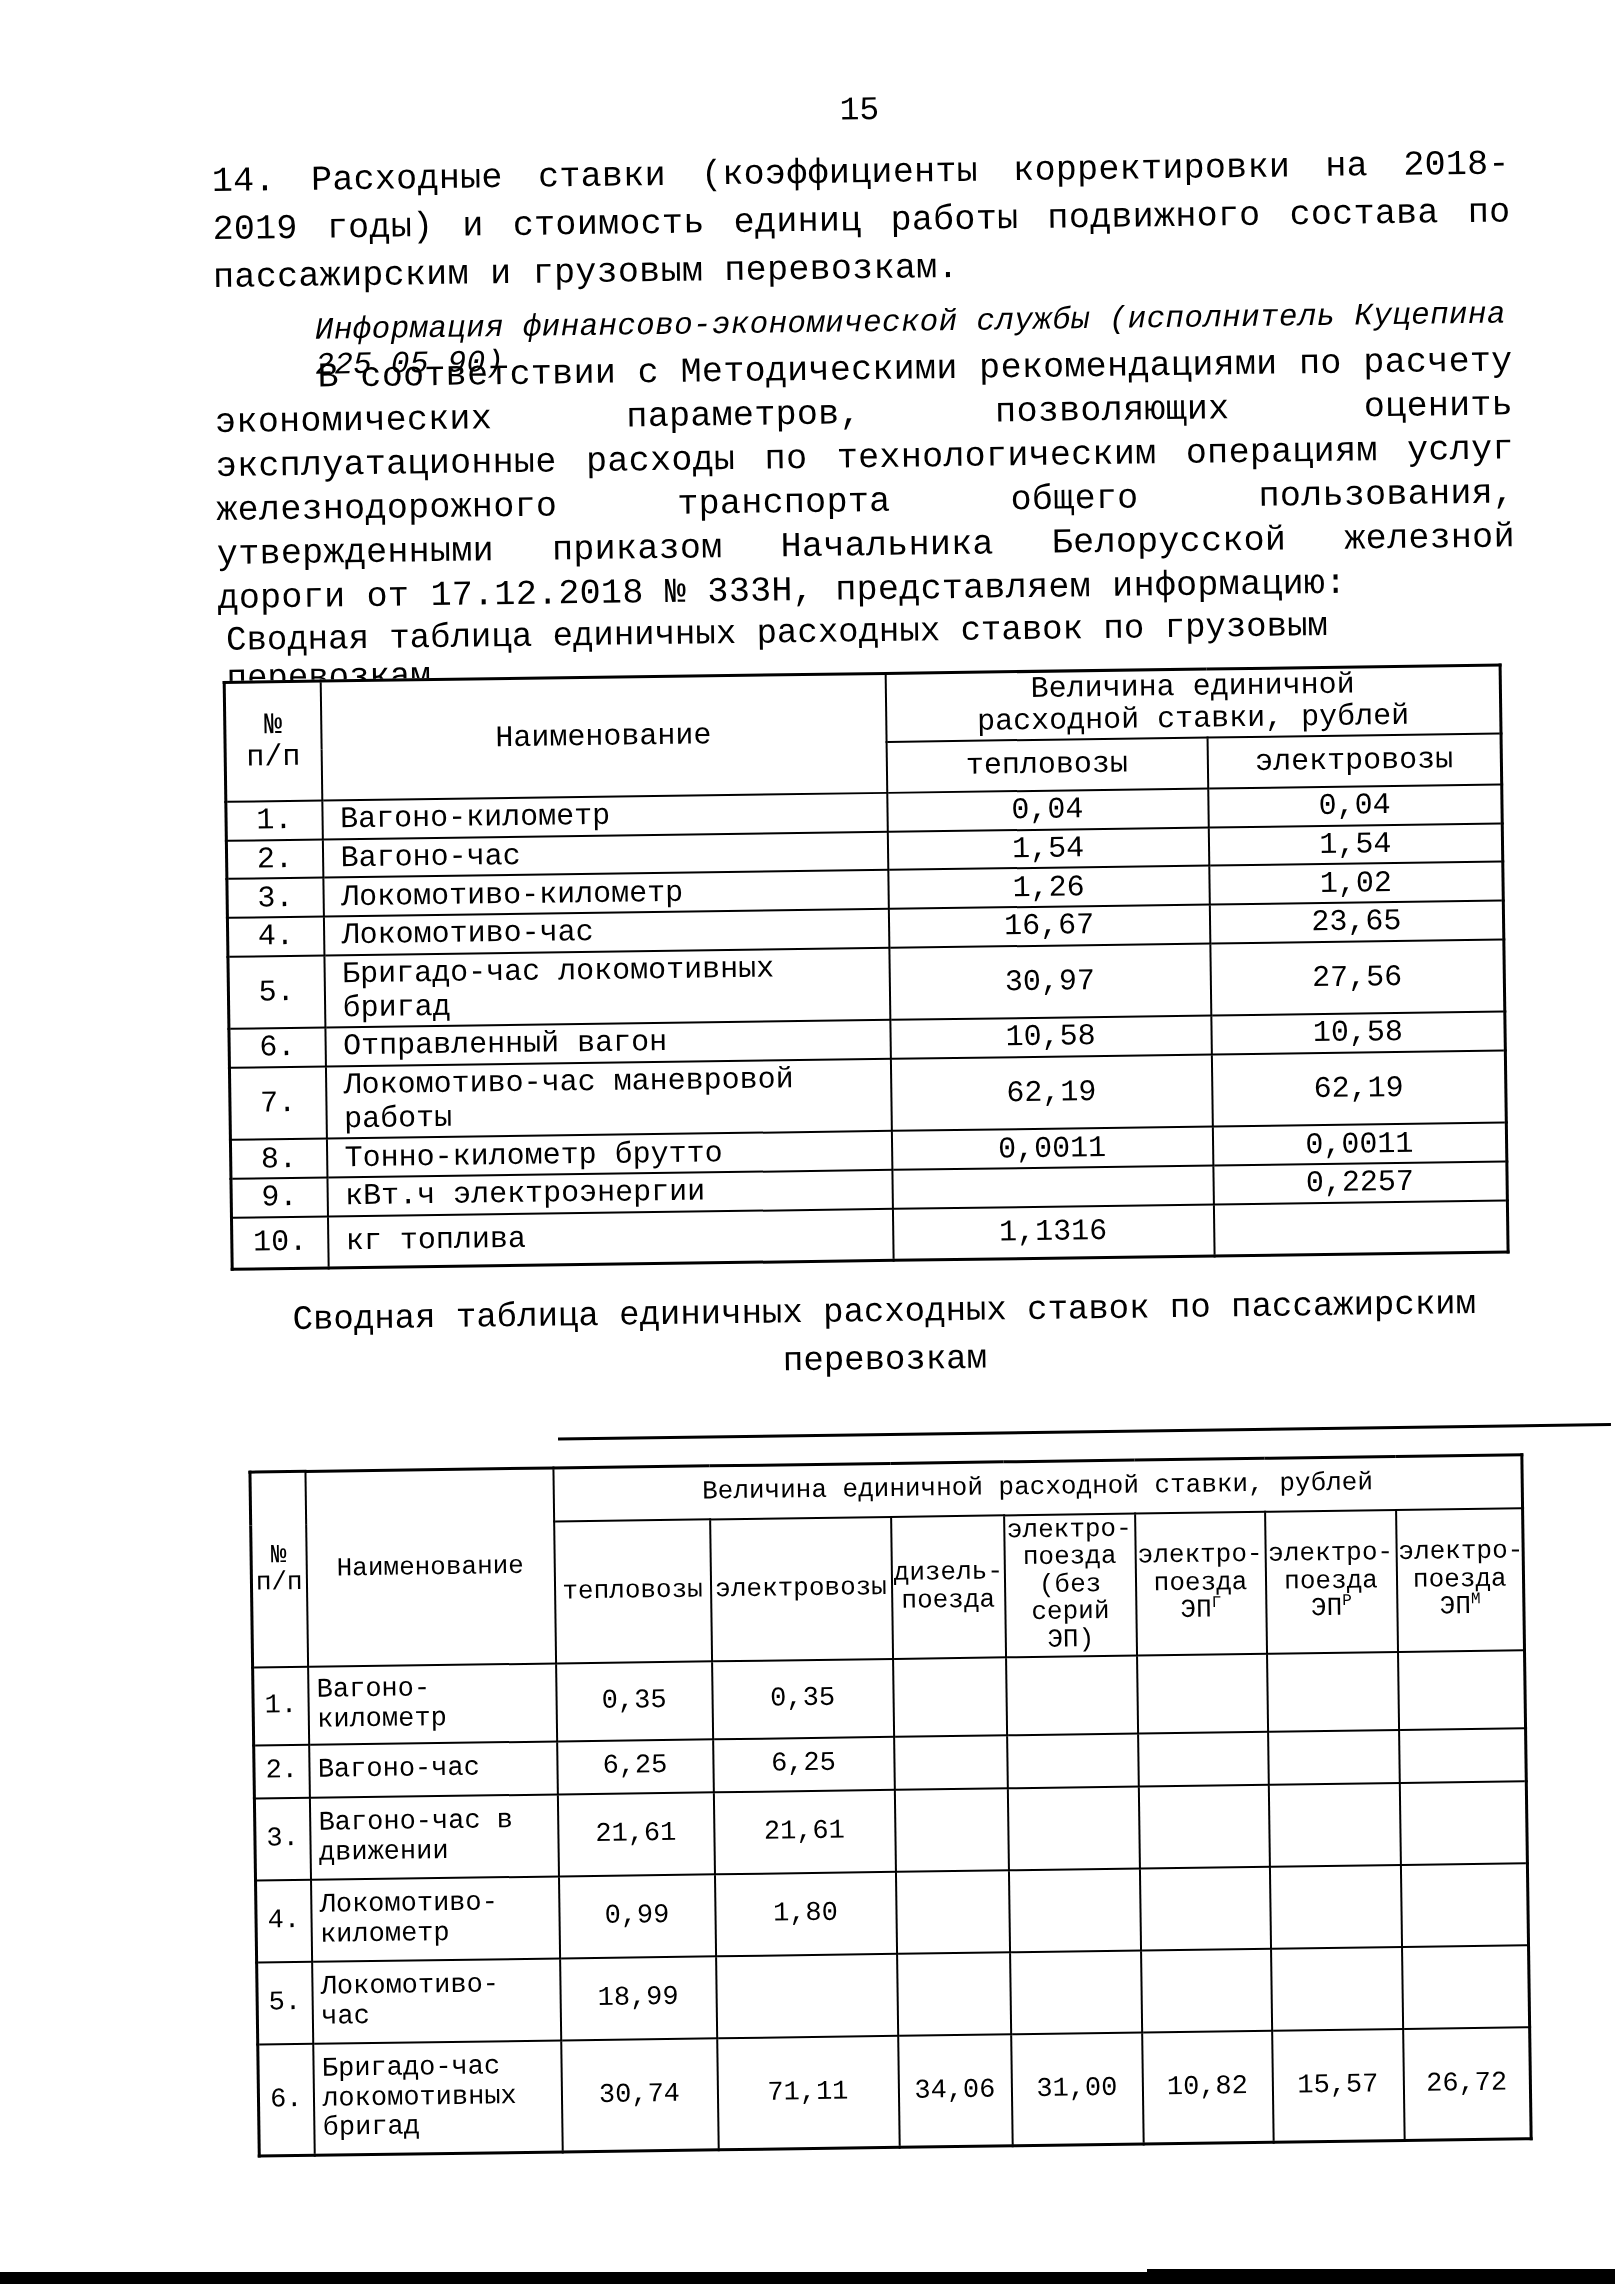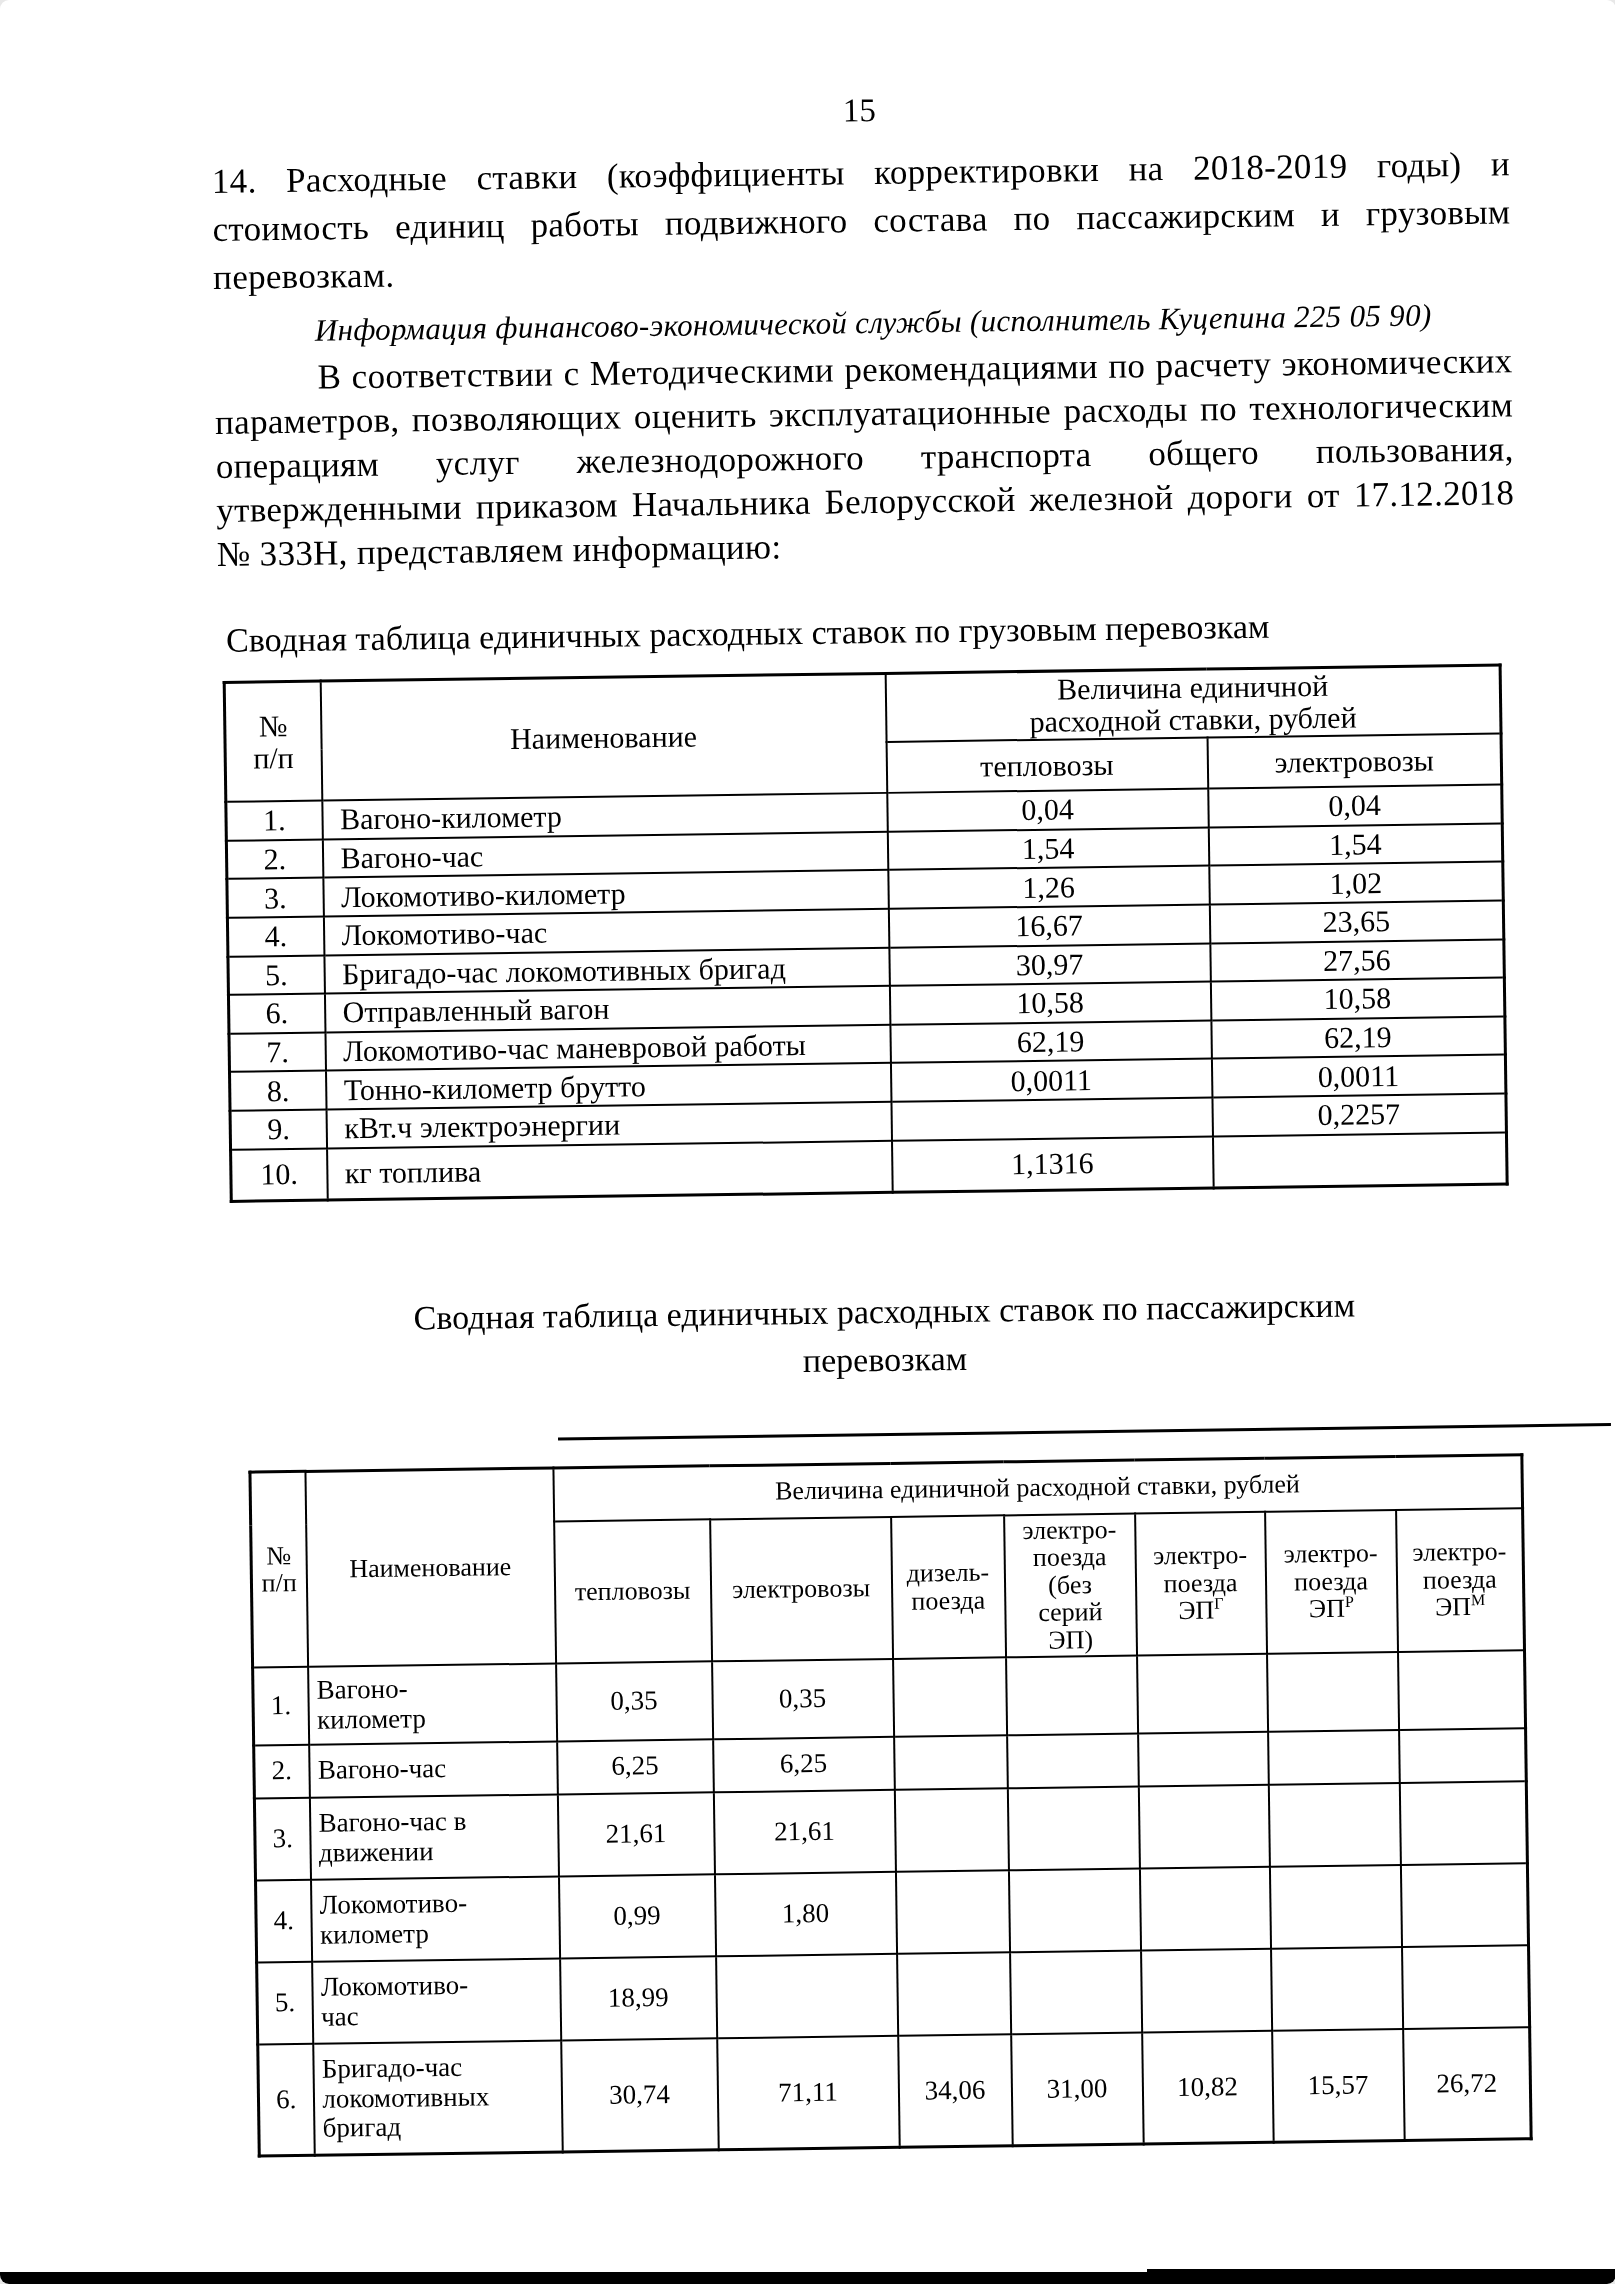--- a/index.html
+++ b/index.html
@@ -6,22 +6,21 @@
   html, body { background: #e8e8e8; }
   body { width: 1616px; }
 
   .page {
     position: relative;
     width: 1616px;
     height: 2284px;
     background: #ffffff;
     overflow: hidden;
     color: #000;
-    font-family: Liberation Serif, serif;
-    border-radius: 9px;
+    font-family: Liberation Mono, monospace;
   }
 
   
   .rot {
     position: absolute;
     inset: 0;
     transform: rotate(-0.78deg);
     transform-origin: 808px 1141px;
   }
 

